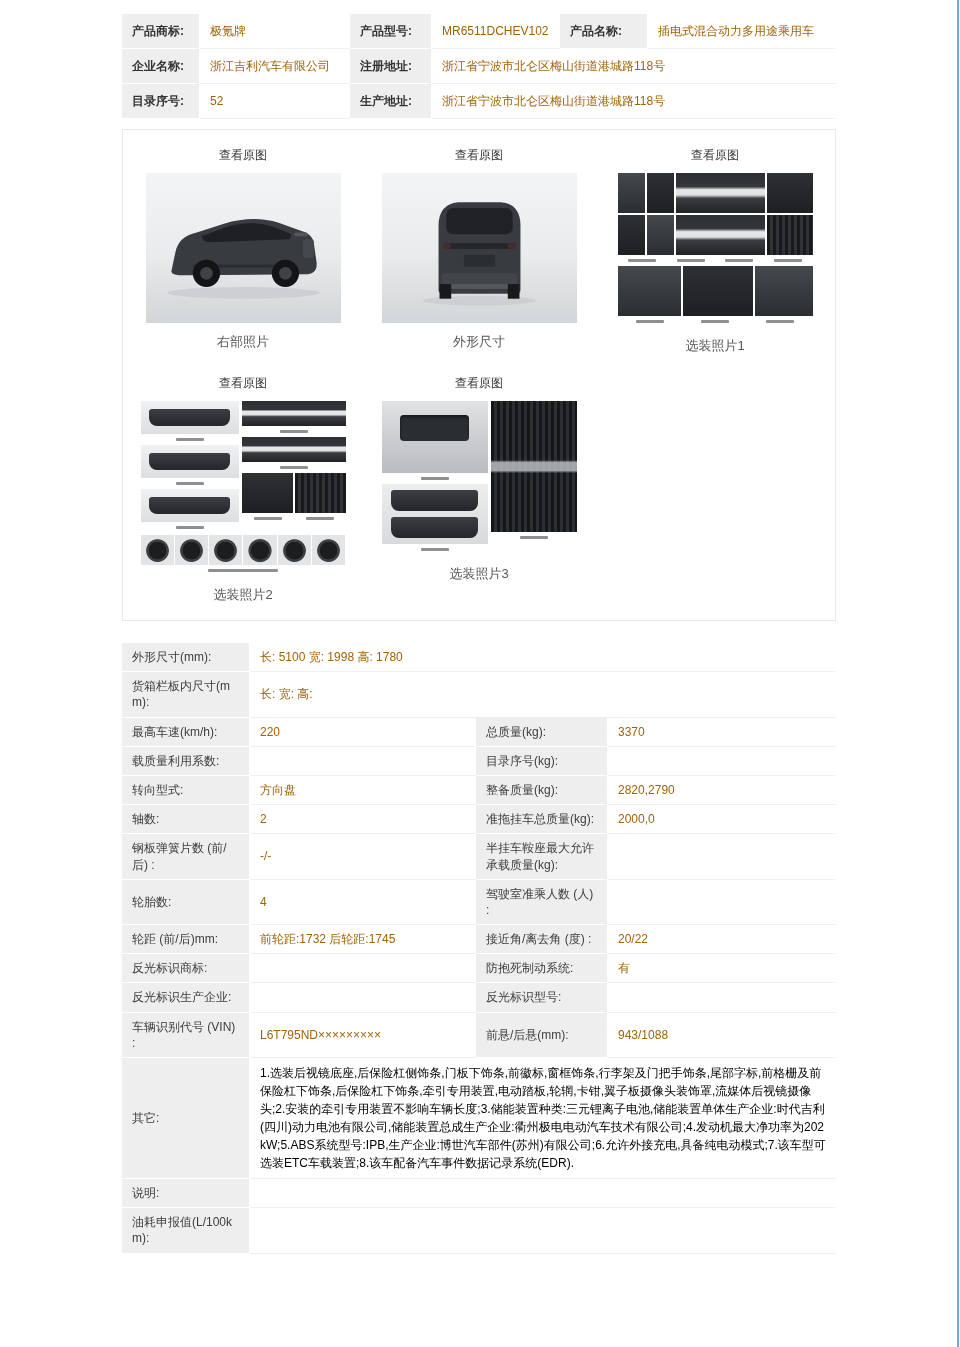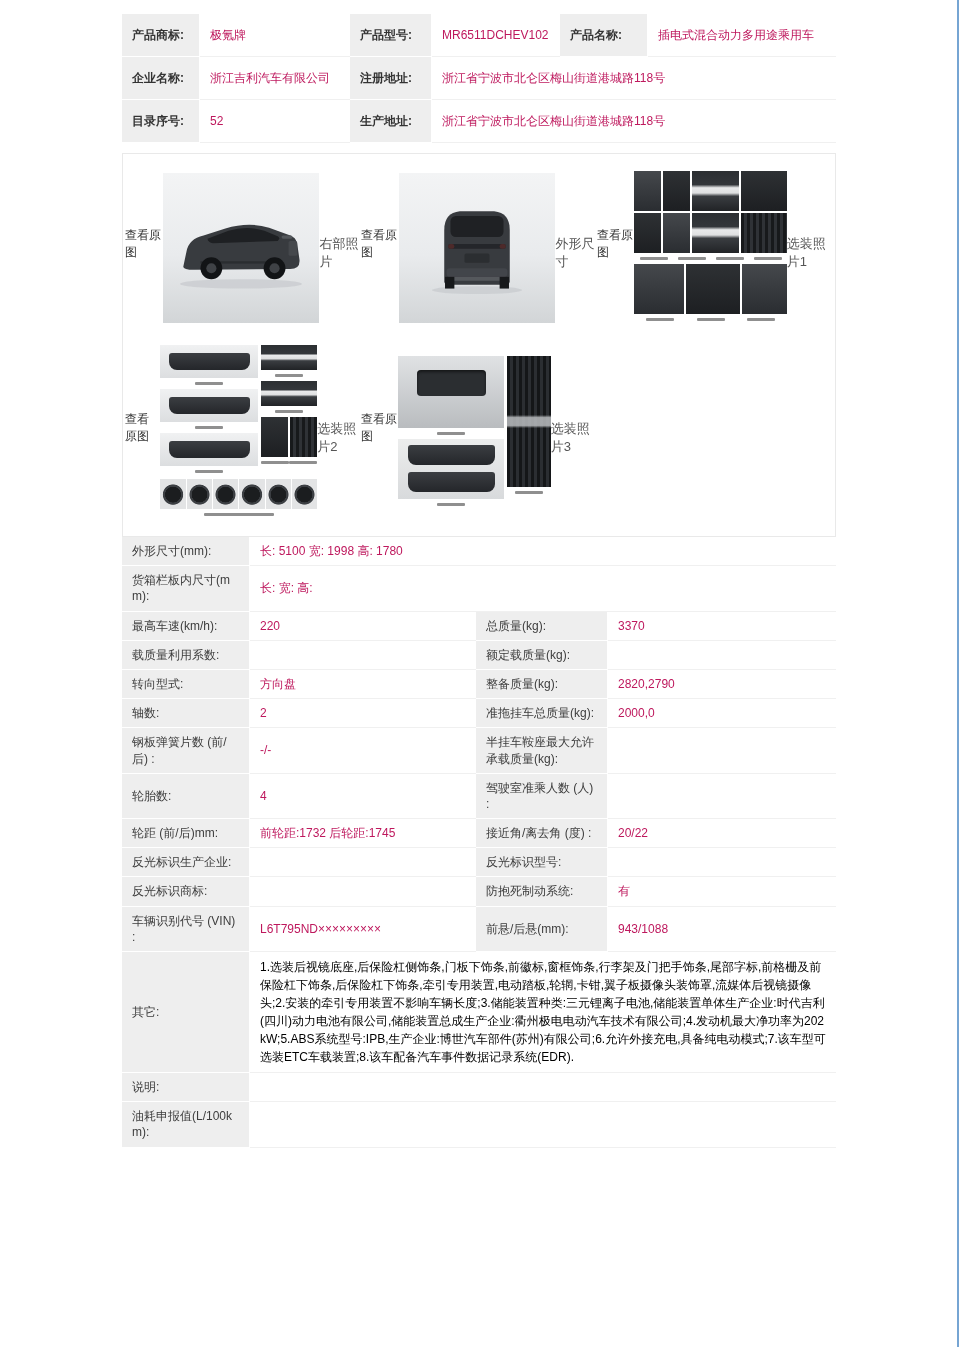--- a/index.html
+++ b/index.html
@@ -7,32 +7,32 @@
   body {
     width:960px; height:1347px; position:relative; overflow:hidden;
     font-family:"Liberation Sans","DejaVu Sans",sans-serif;
   }
   .content { position:absolute; left:122px; top:14px; width:714px; }
 
   
   table.t { border-collapse:separate; border-spacing:0; table-layout:fixed; width:714px; font-size:12px; }
   table.t td { padding:6px 10px; vertical-align:middle; word-break:break-all; }
   td.lbl { background:#eeeeee; color:#3d3d3d; border-bottom:1px solid #ffffff; border-right:1px solid #fff; line-height:1.35; }
-  td.val { background:#ffffff; color:#be185d; border-bottom:1px solid #f0f0f0; line-height:1.35; }
-  table.info td { height:43px; }
+  td.val { background:#ffffff; color:#a16207; border-bottom:1px solid #f0f0f0; line-height:1.35; }
+  table.info td { height:35px; }
   table.info td.lbl { font-weight:bold; color:#333; }
   table.spec td { height:29px; }
-  table.spec { }
+  table.spec { margin-top:22px; }
   td.other-val { line-height:1.5; color:#000000; padding-top:8px; padding-bottom:8px; }
 
   
   .photo-box { margin-top:10px; border:1px solid #e9e9e9; padding:17px 2px 16px; }
   .photo-row { display:flex; }
   .photo-row.r2 { margin-top:20px; }
-  .photo-block { width:236px; display:flex; flex-direction:row; align-items:center; }
+  .photo-block { width:236px; display:flex; flex-direction:column; align-items:center; }
   .view-link { font-size:12px; color:#333; margin-bottom:9px; cursor:pointer; }
   .photo-caption { font-size:13px; color:#555; margin-top:10px; }
   .photo-main { width:195px; height:150px; background:linear-gradient(180deg,#f3f4f5 0%,#e9ebed 55%,#d2d5d7 100%); }
   .photo-main svg { display:block; width:100%; height:100%; }
 
   
   .cell { background:linear-gradient(180deg,#2e3134,#1d1f22); }
   .cell.dk2 { background:linear-gradient(180deg,#45484c,#2a2d31); }
   .sill { background:linear-gradient(180deg,#2c2f32 0%,#33363a 34%,#e8e9ea 42%,#dfe0e1 55%,#3a3d41 63%,#212326 100%); }
   .ribs { background:repeating-linear-gradient(90deg,#17191b 0 3px,#2f3236 3px 6px); }
@@ -307,21 +307,21 @@
         </tr>
     <tr>
       <td class="lbl">最高车速(km/h):</td>
           <td class="val">220</td>
       <td class="lbl">总质量(kg):</td>
           <td class="val">3370</td>
     </tr>
     <tr>
       <td class="lbl">载质量利用系数:</td>
           <td class="val"></td>
-      <td class="lbl">额定载质量(kg):</td>
+      <td class="lbl">目录序号(kg):</td>
           <td class="val"></td>
     </tr>
     <tr>
       <td class="lbl">转向型式:</td>
           <td class="val">方向盘</td>
       <td class="lbl">整备质量(kg):</td>
           <td class="val">2820,2790</td>
     </tr>
     <tr>
       <td class="lbl">轴数:</td>
@@ -341,30 +341,30 @@
       <td class="lbl">驾驶室准乘人数 (人) :</td>
           <td class="val"></td>
     </tr>
     <tr>
       <td class="lbl">轮距 (前/后)mm:</td>
           <td class="val">前轮距:1732 后轮距:1745</td>
       <td class="lbl">接近角/离去角 (度) :</td>
           <td class="val">20/22</td>
     </tr>
     <tr>
-      <td class="lbl">反光标识生产企业:</td>
-          <td class="val"></td>
-      <td class="lbl">反光标识型号:</td>
-          <td class="val"></td>
-    </tr>
-    <tr>
       <td class="lbl">反光标识商标:</td>
           <td class="val"></td>
       <td class="lbl">防抱死制动系统:</td>
           <td class="val">有</td>
+    </tr>
+    <tr>
+      <td class="lbl">反光标识生产企业:</td>
+          <td class="val"></td>
+      <td class="lbl">反光标识型号:</td>
+          <td class="val"></td>
     </tr>
     <tr>
       <td class="lbl">车辆识别代号 (VIN) :</td>
           <td class="val">L6T795ND×××××××××</td>
       <td class="lbl">前悬/后悬(mm):</td>
           <td class="val">943/1088</td>
     </tr>
     <tr>
           <td class="lbl">其它:</td>
           <td class="val other-val" colspan="3">1.选装后视镜底座,后保险杠侧饰条,门板下饰条,前徽标,窗框饰条,行李架及门把手饰条,尾部字标,前格栅及前保险杠下饰条,后保险杠下饰条,牵引专用装置,电动踏板,轮辋,卡钳,翼子板摄像头装饰罩,流媒体后视镜摄像头;2.安装的牵引专用装置不影响车辆长度;3.储能装置种类:三元锂离子电池,储能装置单体生产企业:时代吉利(四川)动力电池有限公司,储能装置总成生产企业:衢州极电电动汽车技术有限公司;4.发动机最大净功率为202kW;5.ABS系统型号:IPB,生产企业:博世汽车部件(苏州)有限公司;6.允许外接充电,具备纯电动模式;7.该车型可选装ETC车载装置;8.该车配备汽车事件数据记录系统(EDR).</td>

